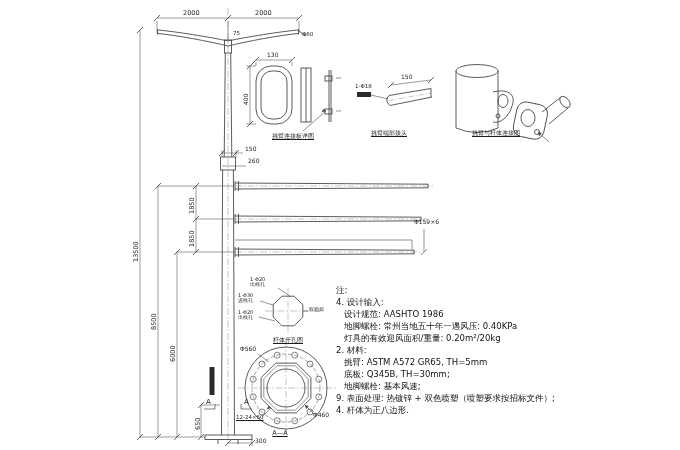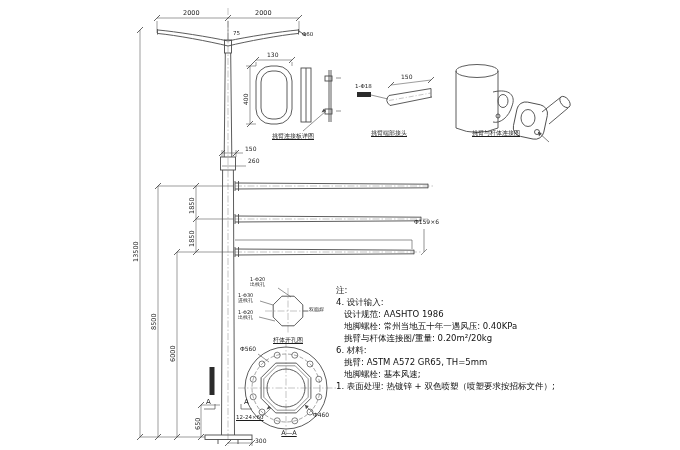--- a/index.html
+++ b/index.html
@@ -172,27 +172,29 @@
 <div class="lbl fs5" style="left:238px;top:293px">1-Φ30
 进线孔</div>
 <div class="lbl fs5" style="left:238px;top:310px">1-Φ20
 出线孔</div>
 <div class="lbl fs5" style="left:309px;top:307px">双面焊</div>
 <div class="capc cap" style="left:288px;top:336px">杆体开孔图</div>
 
 <div class="lbl fs6" style="left:240px;top:346px">Φ560</div>
 <div class="lbl fs55 und" style="left:236px;top:415px">12-24×60</div>
 <div class="lbl fs6" style="left:313px;top:412px">Φ460</div>
-<div class="capc cap" style="left:289px;top:429px;font-size:6.5px">A—A</div>
+<div class="capc cap" style="left:280px;top:429px;font-size:6.5px">A—A</div>
 
 <div id="notes">
   <div>注:</div>
   <div>4. 设计输入:</div>
   <div>   设计规范: AASHTO 1986</div>
   <div>   地脚螺栓: 常州当地五十年一遇风压: 0.40KPa</div>
-  <div>   挑臂与杆体连接图/重量: 0.20m²/20kg</div>
-  <div>6. 材料:</div>
+  <div>   灯具的有效迎风面积/重量: 0.20m²/20kg</div>
+  <div>2. 材料:</div>
   <div>   挑臂: ASTM A572 GR65, TH=5mm</div>
+  <div>   底板: Q345B, TH=30mm;</div>
   <div>   地脚螺栓: 基本风速;</div>
-  <div>1. 表面处理: 热镀锌 + 双色喷塑（喷塑要求按招标文件）;</div>
+  <div>9. 表面处理: 热镀锌 + 双色喷塑（喷塑要求按招标文件）;</div>
+  <div>4. 杆体为正八边形.</div>
 </div>
 
 </div>
 
 </body></html>

